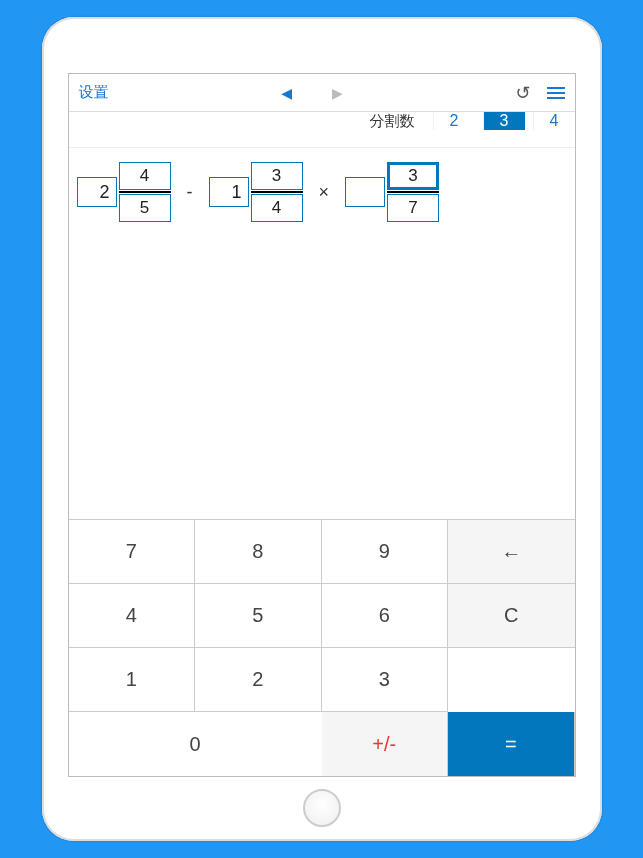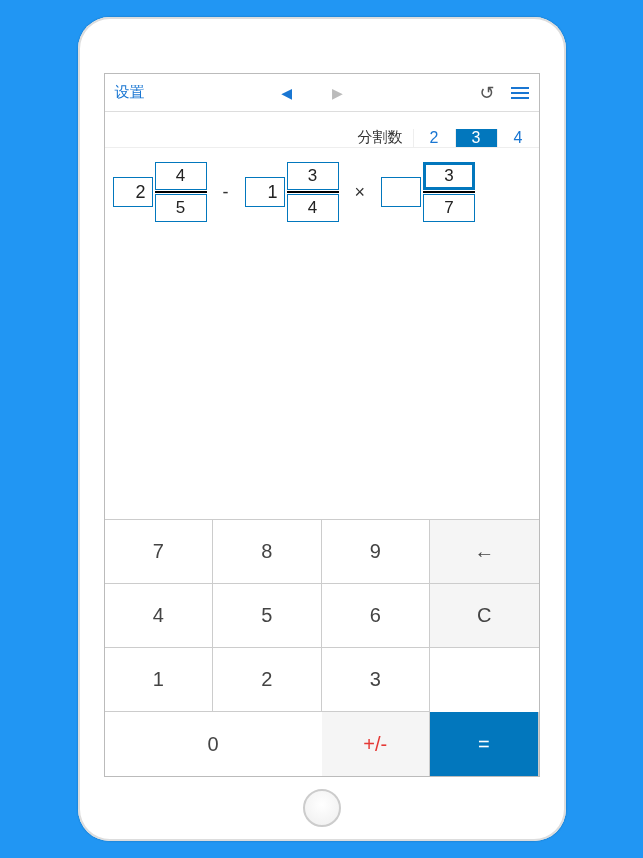--- a/index.html
+++ b/index.html
@@ -7,21 +7,21 @@
       background: #2196f3;
       width: 643px;
       height: 858px;
       font-family: -apple-system, BlinkMacSystemFont, "Helvetica Neue", Arial, sans-serif;
       display: flex;
       align-items: center;
       justify-content: center;
       position: relative;
     }
     .tablet-frame {
-      width: 488px;
+      width: 560px;
       height: 824px;
       background: #fff;
       border-radius: 32px;
       box-shadow: 0 0 2px rgba(0,0,0,0.3), inset 0 0 0 2px #ddd;
       padding: 56px 26px 64px 26px;
       position: relative;
     }
     .home-button {
       position: absolute;
       bottom: 14px;
@@ -57,23 +57,24 @@
     .topbar .nav-arrows span { cursor: pointer; font-size: 14px; }
     .topbar .nav-arrows .disabled { color: #bbb; }
     .topbar .right { flex: 0 0 auto; display: flex; align-items: center; gap: 16px; }
     .hamburger { display: inline-flex; flex-direction: column; gap: 3px; cursor: pointer; }
     .hamburger div { width: 18px; height: 2px; background: #1976d2; }
     .undo-icon { font-size: 18px; cursor: pointer; color: #555;}
     
     .segment-row {
       display: flex;
       justify-content: flex-end;
-      align-items: flex-end;
+      align-items: flex-start;
       height: 36px;
       border-bottom: 1px solid #eee;
+      gap: 8px;
     }
     .segment-label {
       display: flex;
       align-items: center;
       padding: 0 10px;
       font-size: 15px;
       color: #333;
     }
     .segment-btn {
       width: 42px;

